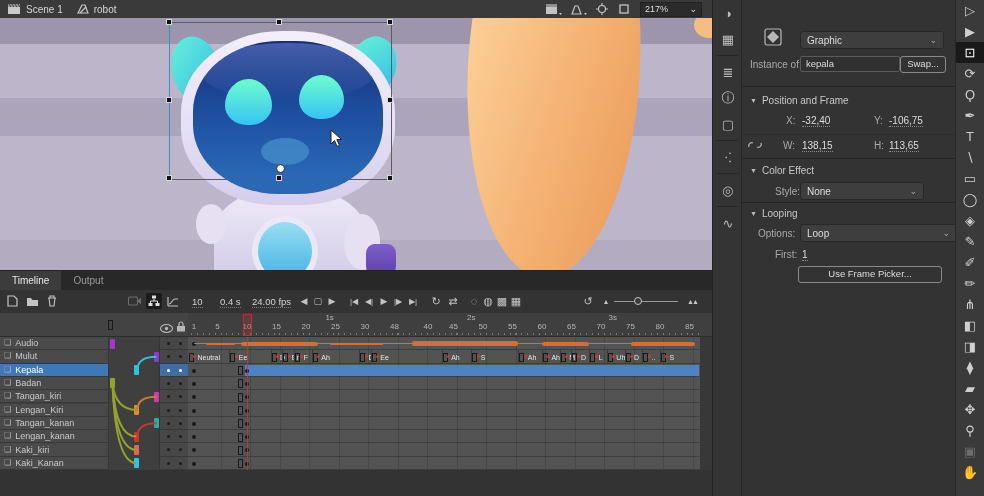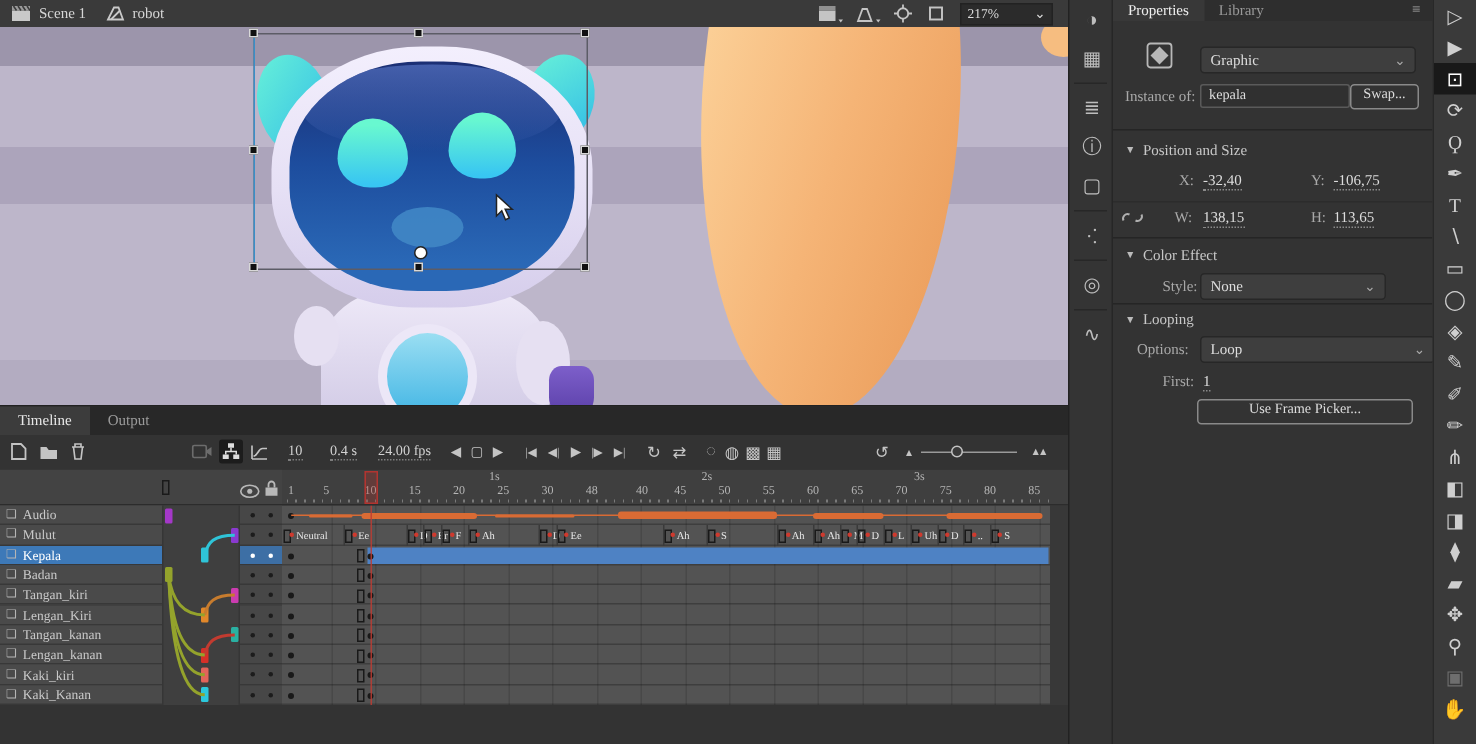--- a/index.html
+++ b/index.html
@@ -1,17 +1,17 @@
 <!DOCTYPE html>
 <html><head>
 <meta charset="utf-8">
 <style>
   html,body{margin:0;padding:0;background:#222;}
   .app{position:relative;width:984px;height:496px;background:#333;overflow:hidden;
-       font-family:Liberation Serif, serif;color:#ccc;-webkit-font-smoothing:antialiased;}
+       font-family:Liberation Sans, sans-serif;color:#ccc;-webkit-font-smoothing:antialiased;}
   .abs{position:absolute;}
   
   .editbar{left:0;top:0;width:712px;height:18px;background:#3a3a3a;border-bottom:1px solid #262626;
            display:flex;align-items:center;font-size:10px;color:#d6d6d6;}
   .editbar .crumb{display:flex;align-items:center;gap:5px;margin-left:8px;cursor:default;}
   .editbar svg{display:block;}
   .eb-right{position:absolute;right:10px;top:0;height:18px;display:flex;align-items:center;gap:10px;}
   .zoombox{background:#2b2b2b;border:1px solid #222;width:52px;height:13px;display:flex;align-items:center;
            justify-content:space-between;padding:0 4px;font-size:9px;color:#ddd;}
   
@@ -223,45 +223,40 @@
       <div class="dock-item">▢</div>
       <div class="dock-sep"></div>
       <div class="dock-item">⁖</div>
       <div class="dock-sep"></div>
       <div class="dock-item">◎</div>
       <div class="dock-sep"></div>
       <div class="dock-item">∿</div>
     </div>
 
   <div class="abs props">
-    <div class="ptabs">
-      <div class="ptab active">Properties</div>
-      <div class="ptab idle">Library</div>
-      <div class="pmenu">≡</div>
-    </div>
 
     <span class="abs" style="left:22px;top:28px;">
       <svg width="18" height="18" viewBox="0 0 18 18">
           <rect x="1" y="1" width="16" height="16" rx="2" fill="none" stroke="#b8b8b8" stroke-width="1.2"></rect>
           <path d="M9 3 L15 9 L9 15 L3 9 Z" fill="#b8b8b8"></path>
         </svg>
     </span>
     <div class="abs drop" style="left:58px;top:31px;width:130px;">
       <span>Graphic</span>
       <span class="chev">⌄</span>
     </div>
 
     <span class="abs ptext" style="left:8px;top:59px;">Instance of:</span>
     <div class="abs inputbox" style="left:58px;top:56px;width:88px;">kepala</div>
     <div class="abs pbtn" style="left:158px;top:56px;width:44px;">Swap...</div>
 
     <div class="pdiv" style="top:86px;"></div>
 
     <div class="sechead" style="top:95px;">
-      <span class="tri">▼</span><span>Position and Size</span>
+      <span class="tri">▼</span><span>Position and Frame</span>
     </div>
     <span class="abs ptext" style="left:44px;top:115px;">X:</span>
     <span class="abs val" style="left:60px;top:115px;">-32,40</span>
     <span class="abs ptext" style="left:132px;top:115px;">Y:</span>
     <span class="abs val" style="left:147px;top:115px;">-106,75</span>
     <div class="pdiv" style="top:134px;width:213px;background:#2c2c2c;"></div>
     <span class="abs" style="left:6px;top:139px;">
       <svg width="14" height="12" viewBox="0 0 14 12">
           <path d="M5 4 A3 3 0 0 0 1 8 M9 8 A3 3 0 0 0 13 4" fill="none" stroke="#b0b0b0" stroke-width="1.3"></path>
         </svg>

